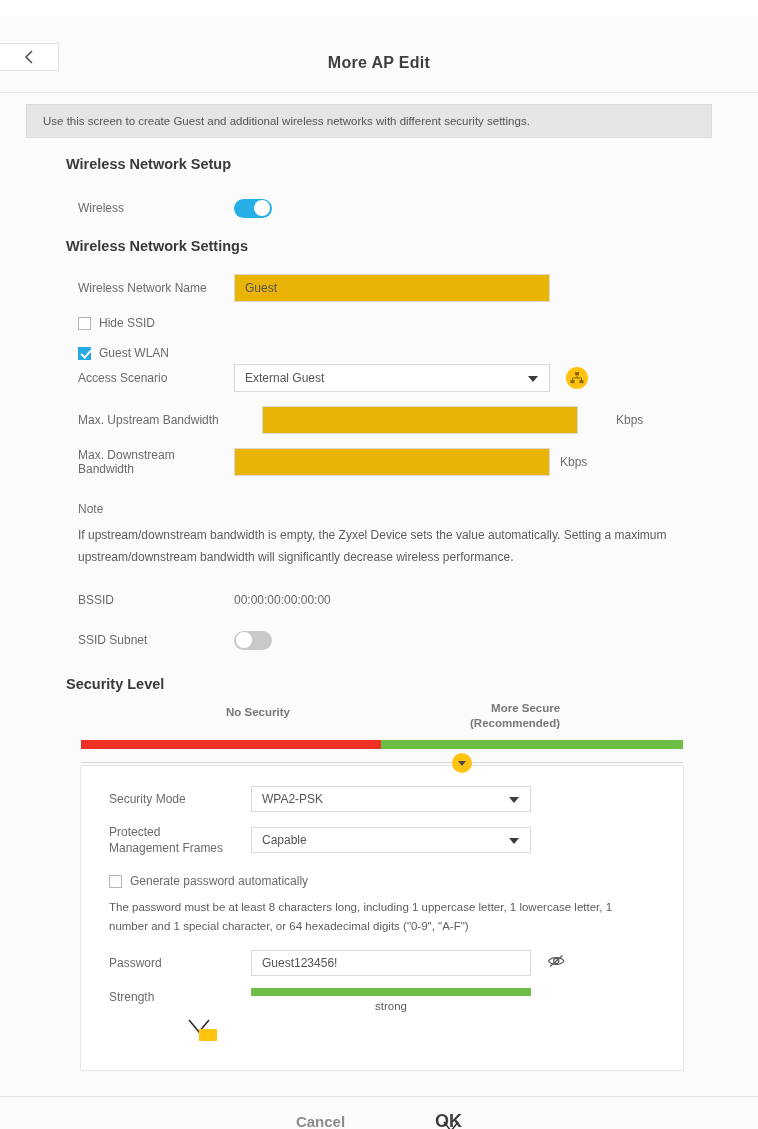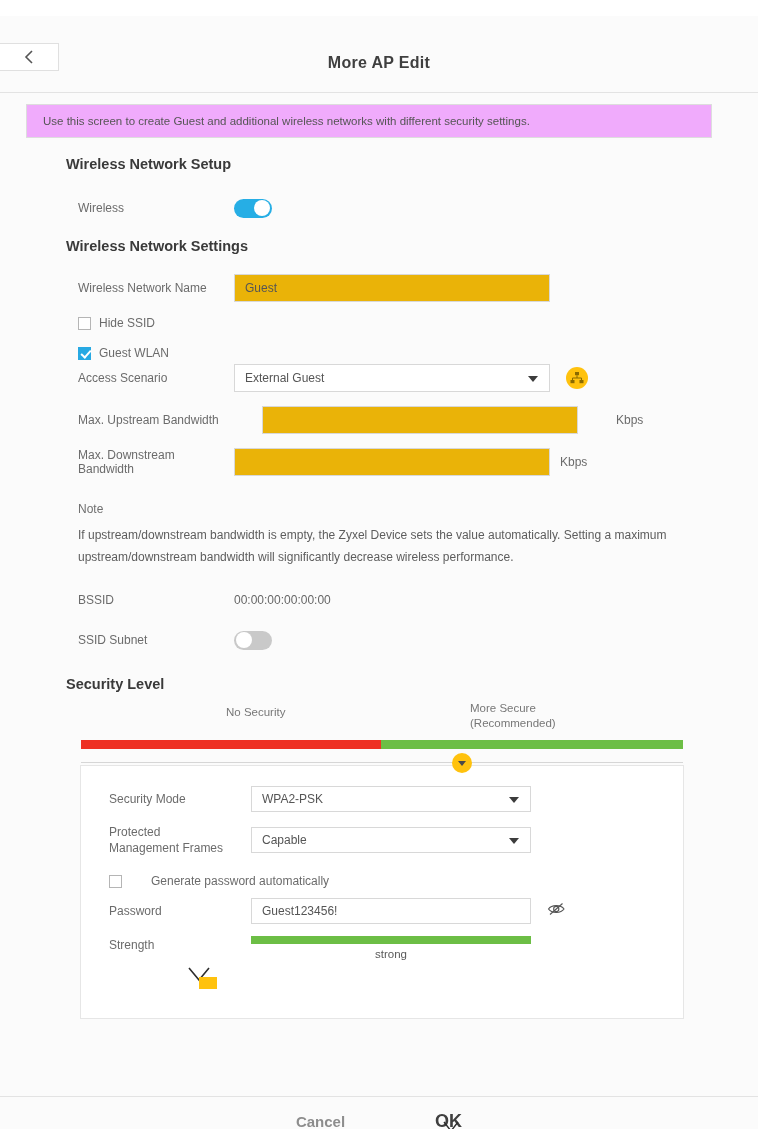--- a/index.html
+++ b/index.html
@@ -61,21 +61,21 @@
     color: #3f3f3f;
     letter-spacing: 0.3px;
   }
   
   .info-bar {
     position: absolute;
     left: 26px;
     top: 88px;
     width: 686px;
     height: 34px;
-    background: #f0abfc;
+    background: #e5e5e5;
     border: 1px solid #dddddd;
     display: flex;
     align-items: center;
     padding-left: 16px;
     box-sizing: border-box;
     font-size: 11.5px;
     color: #555;
   }
   
   .content {
@@ -234,22 +234,22 @@
   .bar-labels {
     position: relative;
     height: 34px;
     margin-left: 66px;
     width: 620px;
   }
   .bar-lab {
     position: absolute;
     font-size: 11.5px;
     color: #777;
-    text-align: left;
-    font-weight: normal;
+    text-align: right;
+    font-weight: bold;
   }
   .meter {
     position: relative;
     margin-left: 81px;
     width: 602px;
     height: 9px;
   }
   .meter .red {
     position: absolute;
     left: 0; top: 0;
@@ -515,25 +515,26 @@
           <div class="sec-label">
             <div>Protected</div>
             <div>Management Frames</div>
           </div>
           <div class="sec-select">
             <div class="select-box">Capable</div>
             <div class="caret"></div>
           </div>
         </div>
 
-        <div class="sec-row" style="margin-top:18px; margin-bottom:10px;gap:21px;">
+        <div class="sec-row" style="margin-top:18px; margin-bottom:10px;">
           <div class="checkbox"></div>
           <div class="cblabel">Generate password automatically</div>
         </div>
 
+        <div class="hint-text">The password must be at least 8 characters long, including 1 uppercase letter, 1 lowercase letter, 1 number and 1 special character, or 64 hexadecimal digits ("0-9", "A-F")</div>
 
         <div class="sec-row">
           <div class="sec-label">Password</div>
           <input class="pw-input" type="text" value="Guest123456!" style="">
           <span class="eye">
             <svg width="19" height="14" viewBox="0 0 19 14">
               <path d="M1.5 7 C4.5 2.5, 14 2.5, 17 7 C14 11.5, 4.5 11.5, 1.5 7 Z" fill="none" stroke="#555" stroke-width="1.1"></path>
               <circle cx="9.25" cy="7" r="2.6" fill="none" stroke="#555" stroke-width="1.1"></circle>
               <line x1="3" y1="12.5" x2="15.5" y2="1.5" stroke="#555" stroke-width="1.1"></line>
             </svg>

